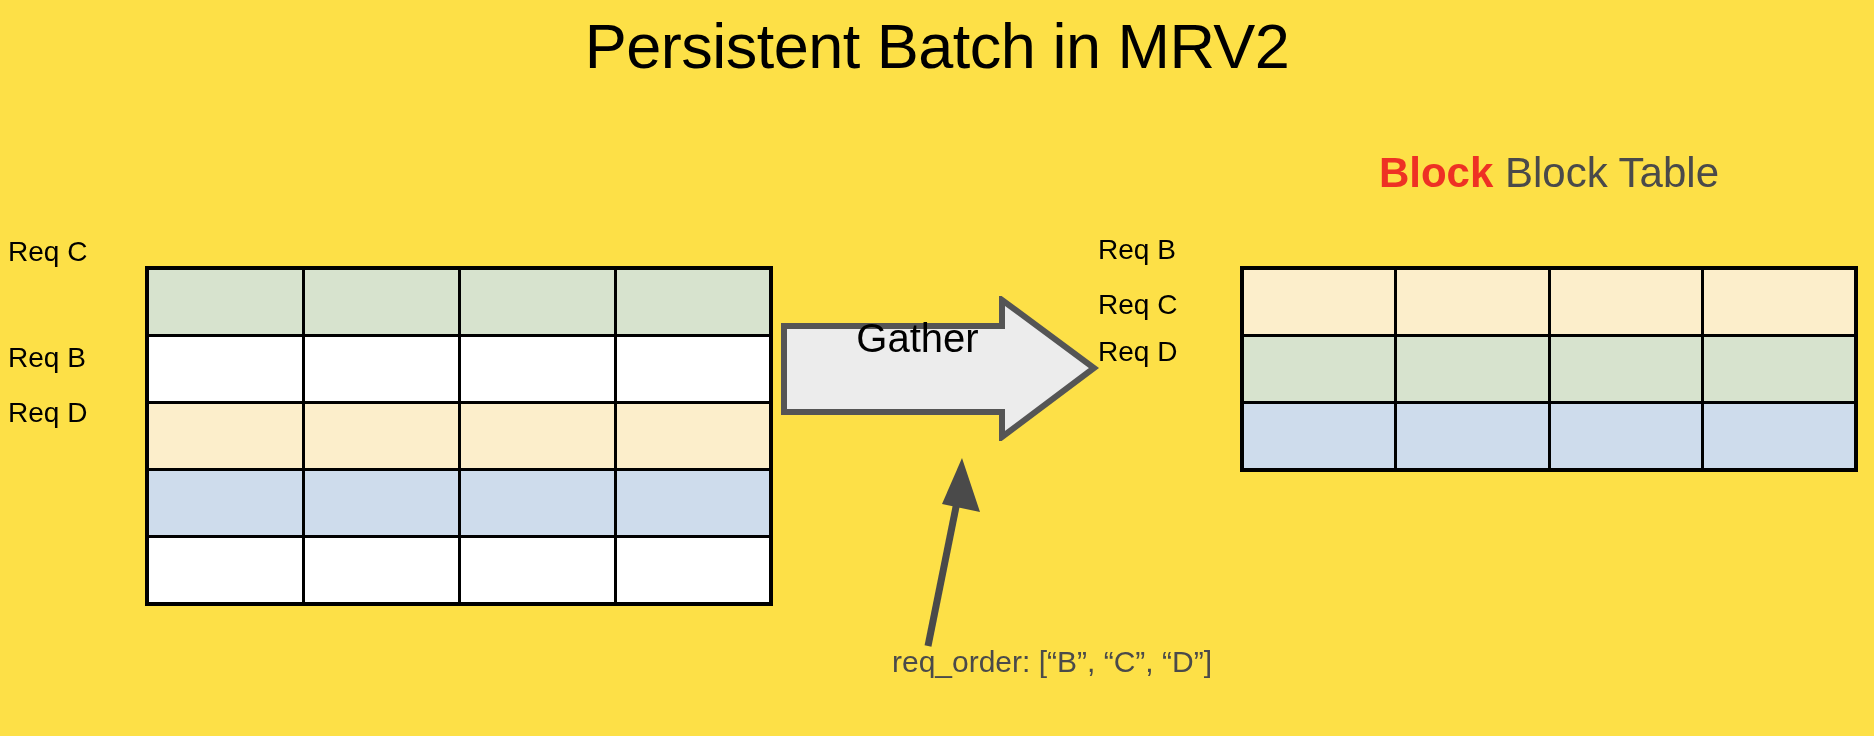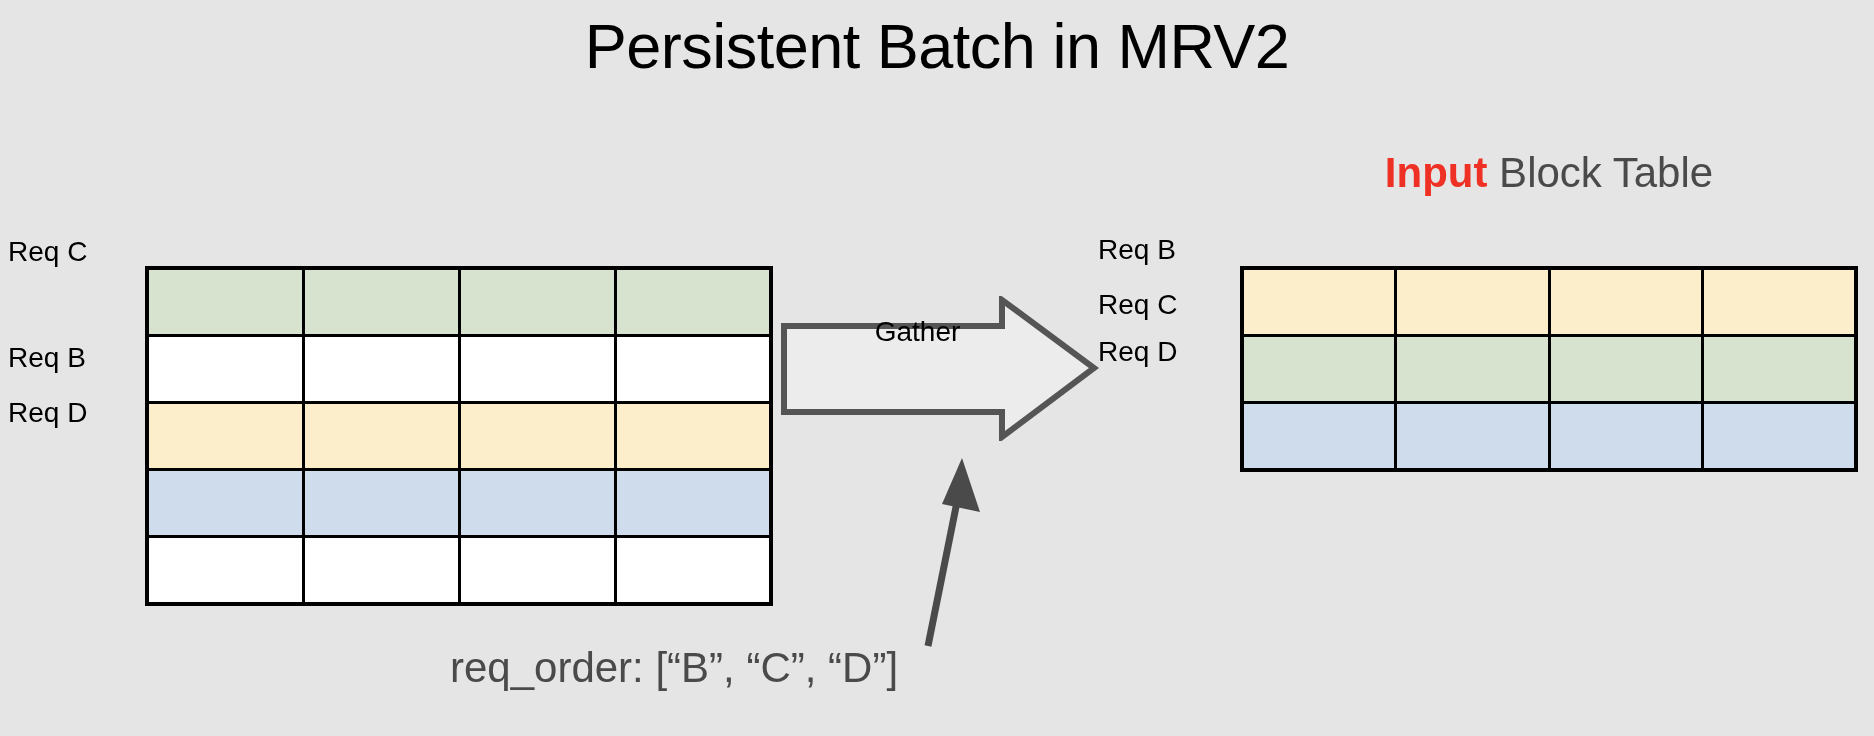--- a/index.html
+++ b/index.html
@@ -9,21 +9,21 @@
     background: #ffffff;
   }
   body {
     font-family: "Liberation Sans", sans-serif;
     -webkit-font-smoothing: antialiased;
   }
   #canvas {
     position: relative;
     width: 1874px;
     height: 736px;
-    background: #e5e5e5;
+    background: #fde047;
     overflow: hidden;
   }
 
   
   #slide-title {
     position: absolute;
     left: 0;
     top: 12px;
     width: 1874px;
     text-align: center;
@@ -104,44 +104,44 @@
     top: 296px;
     width: 320px;
     height: 145px;
   }
   #gather-label {
     position: absolute;
     left: 790px;
     top: 318px;
     width: 255px;
     text-align: center;
-    font-size: 28px;
+    font-size: 40px;
     line-height: 1;
     color: #000000;
     white-space: nowrap;
     pointer-events: none;
   }
 
   
   #req-order-connector {
     position: absolute;
     left: 890px;
     top: 450px;
     width: 130px;
     height: 200px;
   }
 
   
   #req-order-caption {
     position: absolute;
-    left: 450px;
+    left: 472px;
     top: 645px;
     width: 740px;
-    text-align: left;
-    font-size: 42px;
+    text-align: right;
+    font-size: 30px;
     line-height: 1.1;
     color: #4a4a4a;
     white-space: nowrap;
     font-weight: 400;
   }
 </style>
 </head>
 <body>
 
 <div id="canvas">
@@ -191,21 +191,21 @@
   <svg id="gather-arrow" viewBox="0 0 320 145">
     <polygon points="4,30 222,30 222,4 314,72 222,141 222,116 4,116" fill="#ECECEC" stroke="#555555" stroke-width="6" stroke-linejoin="miter"></polygon>
   </svg>
   <div id="gather-label">Gather</div>
 
   <svg id="req-order-connector" viewBox="0 0 130 200">
     <line x1="38" y1="196" x2="69" y2="42" stroke="#4A4A4A" stroke-width="7" stroke-linecap="butt"></line>
     <polygon points="72,8 90,62 52,54" fill="#4A4A4A"></polygon>
   </svg>
 
-  <div id="heading-right" class="section-heading"><span class="accent" style="color:#EE3124">Input</span><span> Block Table</span></div>
+  <div id="heading-right" class="section-heading"><span class="accent" style="color:#EE3124">Block</span><span> Block Table</span></div>
 
   <div id="label-right-b" class="row-label right">Req B</div>
   <div id="label-right-c" class="row-label right">Req C</div>
   <div id="label-right-d" class="row-label right">Req D</div>
 
   <table id="table-input" class="block-table">
     <tbody>
         <tr>
           <td style="background: rgb(252, 238, 203);"></td>
           <td style="background: rgb(252, 238, 203);"></td>

